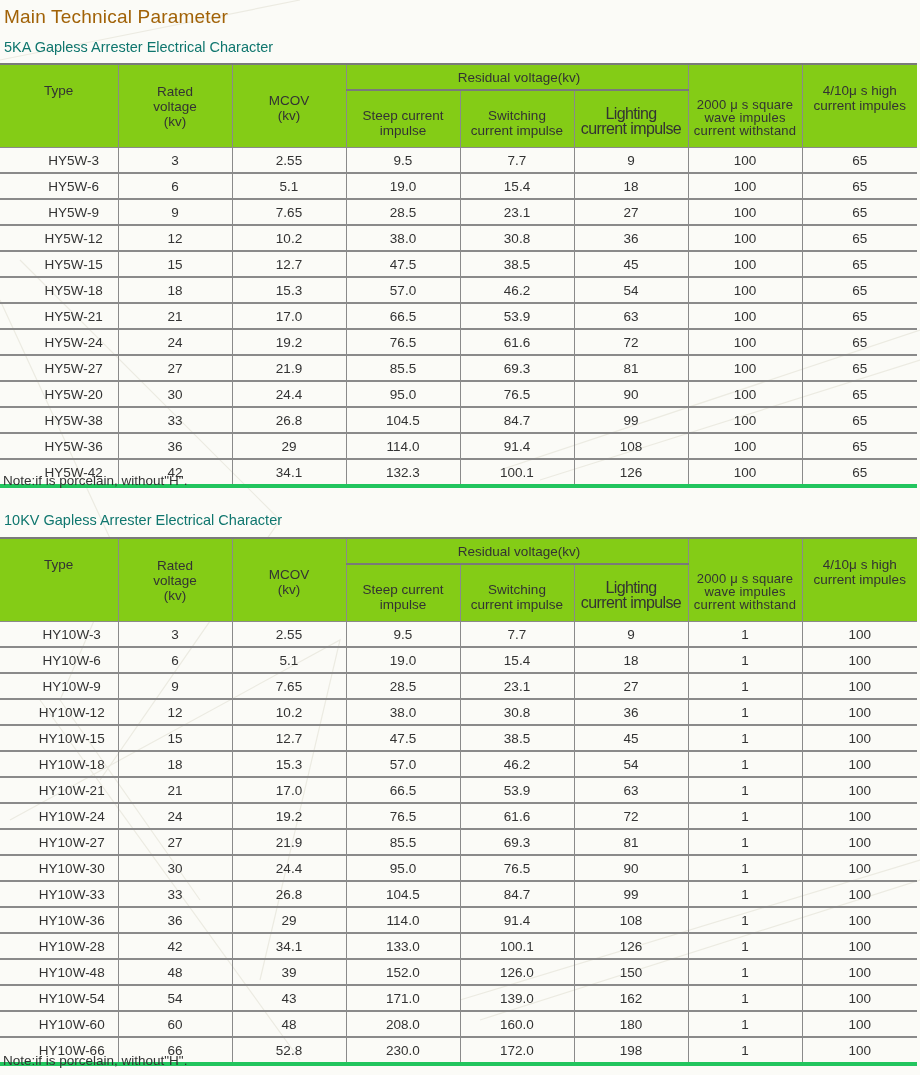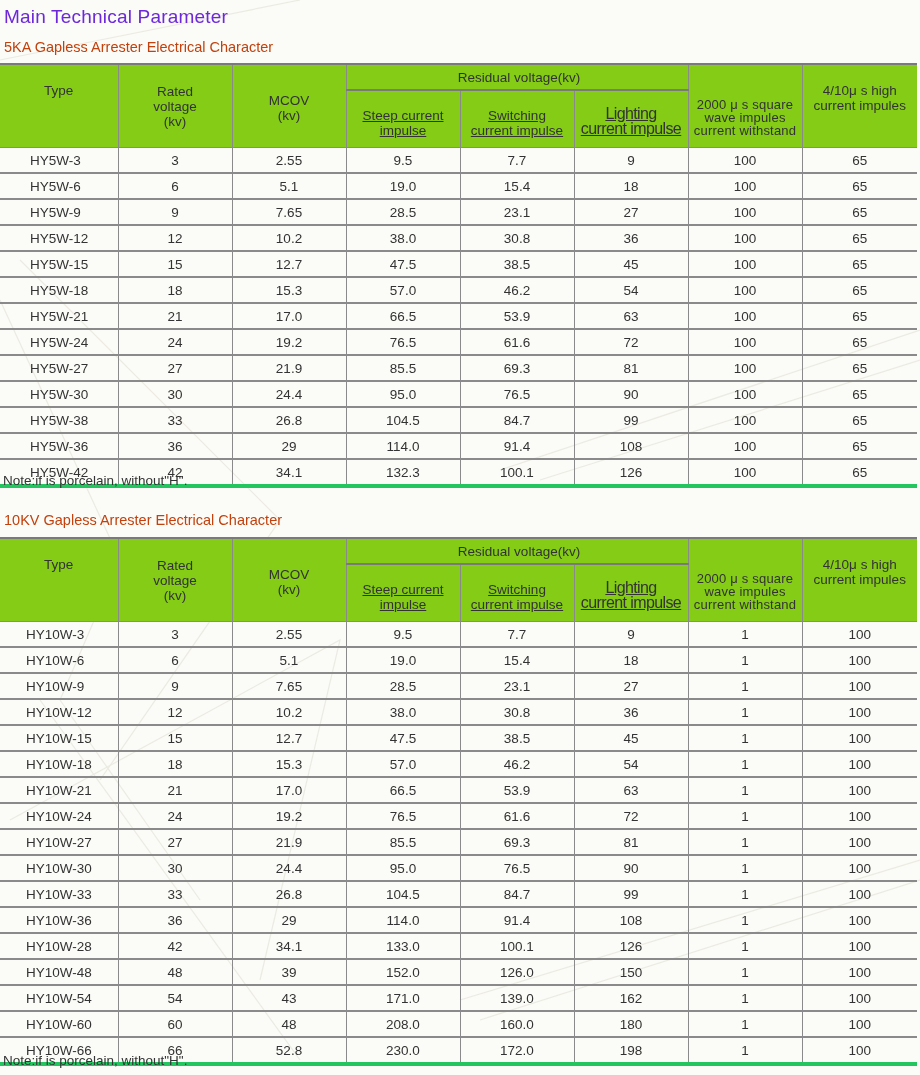--- a/index.html
+++ b/index.html
@@ -4,24 +4,24 @@
 <style>
   html, body { margin:0; padding:0; }
   body {
     width:920px; height:1075px; overflow:hidden; position:relative;
     background:#fbfbf7;
     font-family:"Liberation Sans", sans-serif;
     color:#333;
   }
   .bg-deco { position:absolute; left:0; top:0; width:920px; height:1075px; pointer-events:none; }
   .main-title {
-    position:absolute; left:4px; top:6px; font-size:19px; color:#6d28d9; letter-spacing:0.2px;
+    position:absolute; left:4px; top:6px; font-size:19px; color:#a16207; letter-spacing:0.2px;
   }
   .sub-title {
-    position:absolute; left:4px; font-size:14.5px; color:#c2410c;
+    position:absolute; left:4px; font-size:14.5px; color:#0f766e;
   }
   .note { position:absolute; left:3px; font-size:13.5px; color:#333; }
   table.spec {
     position:absolute; left:0; width:917px;
     border-collapse:collapse; table-layout:fixed;
     font-size:13.5px; color:#333;
   }
   table.spec col.c1 { width:118px; }
   table.spec col.c2 { width:114px; }
   table.spec col.c3 { width:114px; }
@@ -31,33 +31,33 @@
   table.spec col.c7 { width:114px; }
   table.spec col.c8 { width:115px; }
   table.spec th {
     background:#84cc16; font-weight:normal; color:#333;
     border:1px solid #8a8a8a; border-top:2px solid #7a7a7a;
     line-height:15px; padding:0; vertical-align:middle; text-align:center;
   }
   table.spec th.left-edge, table.spec td.left-edge { border-left:none; }
   table.spec th.right-edge, table.spec td.right-edge { border-right:none; }
   table.spec tr.hdr1 th { height:24px; }
-  table.spec tr.hdr2 th { height:48px;text-decoration:underline; }
+  table.spec tr.hdr2 th { height:48px; }
   table.spec th.type-h { vertical-align:top; padding-top:18px; }
   table.spec th.res-h { text-align:left; padding-left:4px; }
   table.spec th.wave-h { padding-top:22px; font-size:13px; line-height:13px; letter-spacing:0.2px; }
   table.spec th.high-h { vertical-align:top; padding-top:18px; }
   table.spec th.light-h { font-size:16px; letter-spacing:-0.6px; line-height:15px; padding-top:4px; }
   table.spec td {
     height:24px; padding:0; text-align:center; vertical-align:middle;
     border-left:1px solid #8a8a8a; border-right:1px solid #8a8a8a;
     border-bottom:2px solid #8a8a8a;
     background:transparent;
   }
-  table.spec td.type-c { text-align:left; padding-left:30px; }
+  table.spec td.type-c { text-align:center; padding-left:30px; }
   table.spec.t2 td.type-c { padding-left:26px; }
   table.spec tr:last-child td { border-bottom:4px solid #22c55e; }
 </style>
 </head>
 <body>
 
 <svg class="bg-deco" viewBox="0 0 920 1075">
   <g stroke="#ecebe2" stroke-width="1.2" fill="none">
     <path d="M0 60 L300 0"></path>
     <path d="M500 470 L920 330"></path>
@@ -209,21 +209,21 @@
         <td class="type-c left-edge">HY5W-27</td>
         <td>27</td>
         <td>21.9</td>
         <td>85.5</td>
         <td>69.3</td>
         <td>81</td>
         <td>100</td>
         <td class="right-edge">65</td>
       </tr>
       <tr>
-        <td class="type-c left-edge">HY5W-30</td>
+        <td class="type-c left-edge">HY5W-20</td>
         <td>30</td>
         <td>24.4</td>
         <td>95.0</td>
         <td>76.5</td>
         <td>90</td>
         <td>100</td>
         <td class="right-edge">65</td>
       </tr>
       <tr>
         <td class="type-c left-edge">HY5W-38</td>

